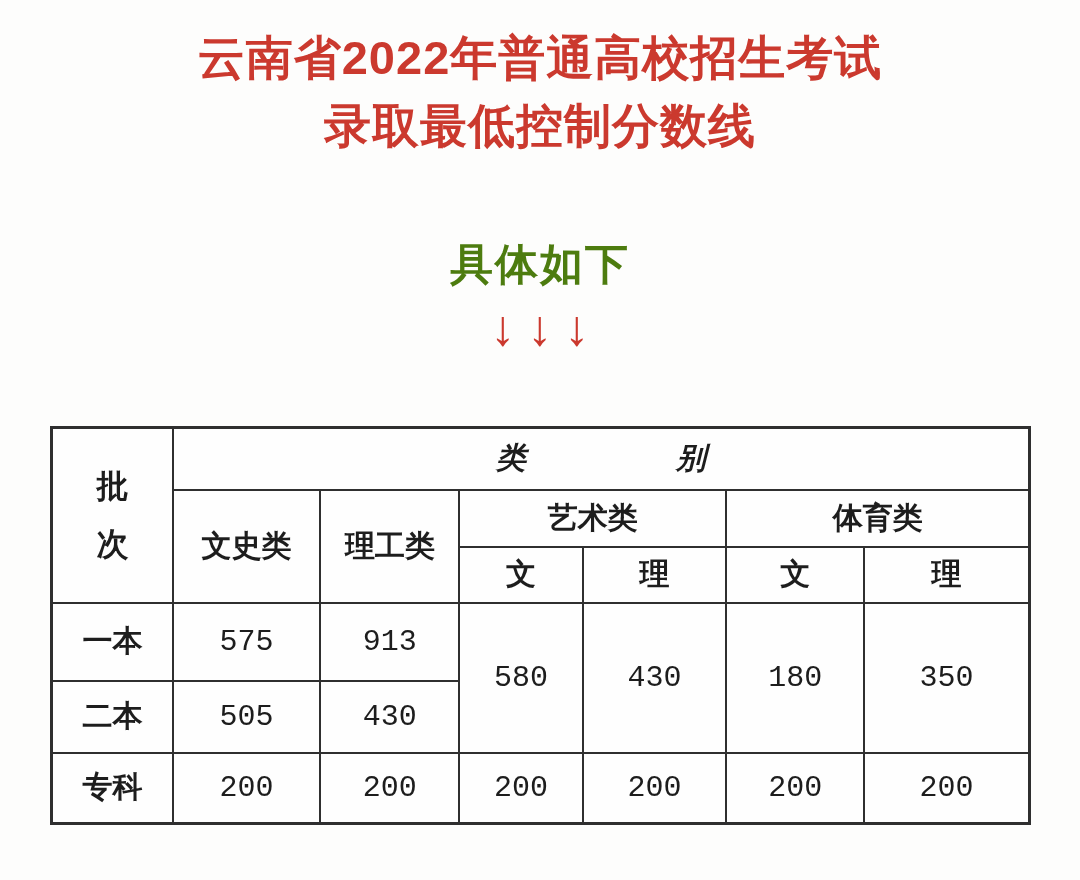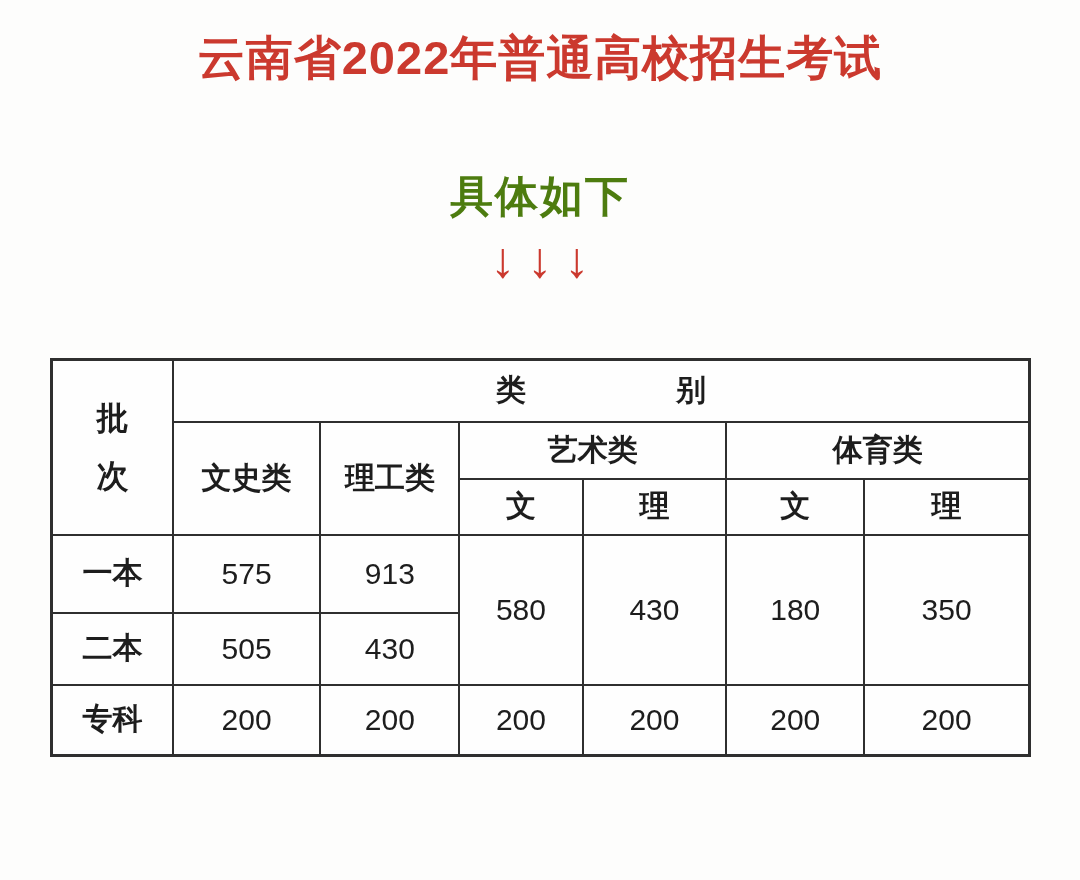--- a/index.html
+++ b/index.html
@@ -48,37 +48,38 @@
   .row-cat     { height: 62px; }
   .row-group   { height: 57px; }
   .row-sub     { height: 56px; }
   .row-yiben   { height: 78px; }
   .row-erben   { height: 72px; }
   .row-zhuanke { height: 71px; }
 
   td.zh { font-size: 30px; font-weight: 600; font-family: "Liberation Sans", sans-serif; }
   td.num {
     font-size: 30px; font-weight: 400;
-    font-family: Liberation Sans, sans-serif;
+    font-family: Liberation Mono, monospace;
   }
   .corner-stack {
     display: flex; flex-direction: column;
     align-items: center; justify-content: center;
     gap: 26px; font-size: 32px; font-weight: 600;
     line-height: 1;
   }
-  td.cat-cell span.spread { letter-spacing: 150px; margin-right: -150px; }
+  td.cat-cell span.spread { letter-spacing: 150px; margin-right: -150px; font-style: italic; }
 </style>
 </head>
 <body>
 
 <div class="page">
 
   <div class="title-block">
     <div class="title-line">云南省2022年普通高校招生考试</div>
+    <div class="title-line">录取最低控制分数线</div>
   </div>
 
   <div class="subtitle">具体如下</div>
 
   <div class="arrows">
     <span>↓↓↓</span>
   </div>
 
   <table class="score-table">
     <colgroup>

